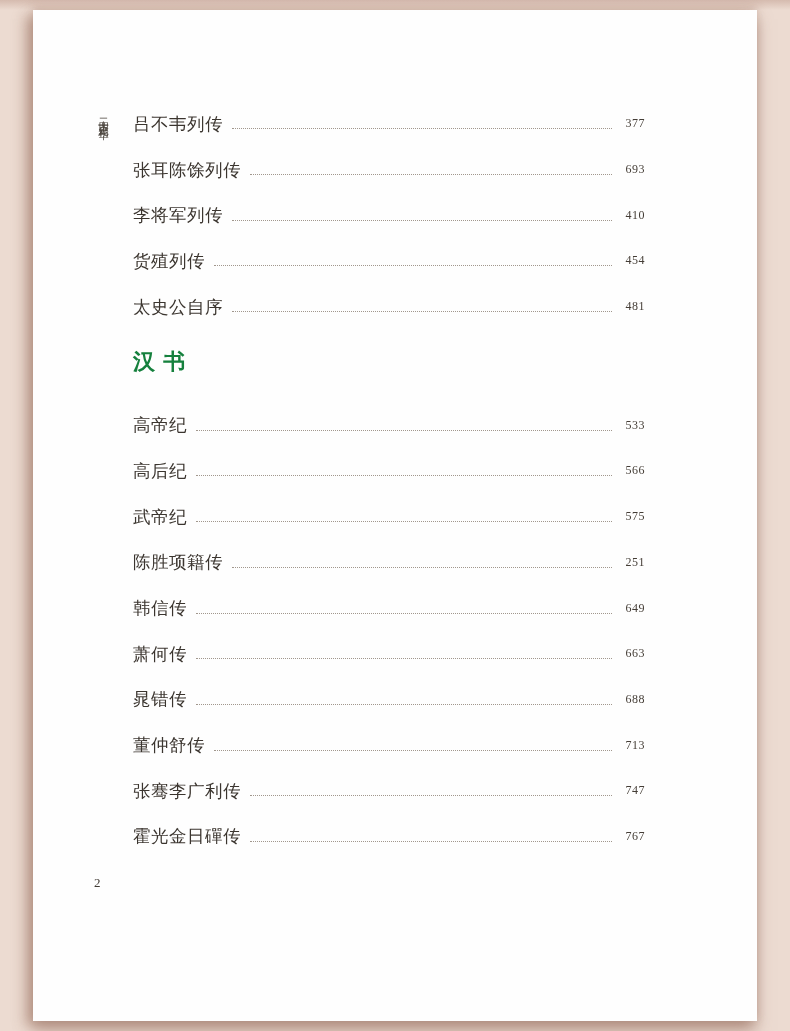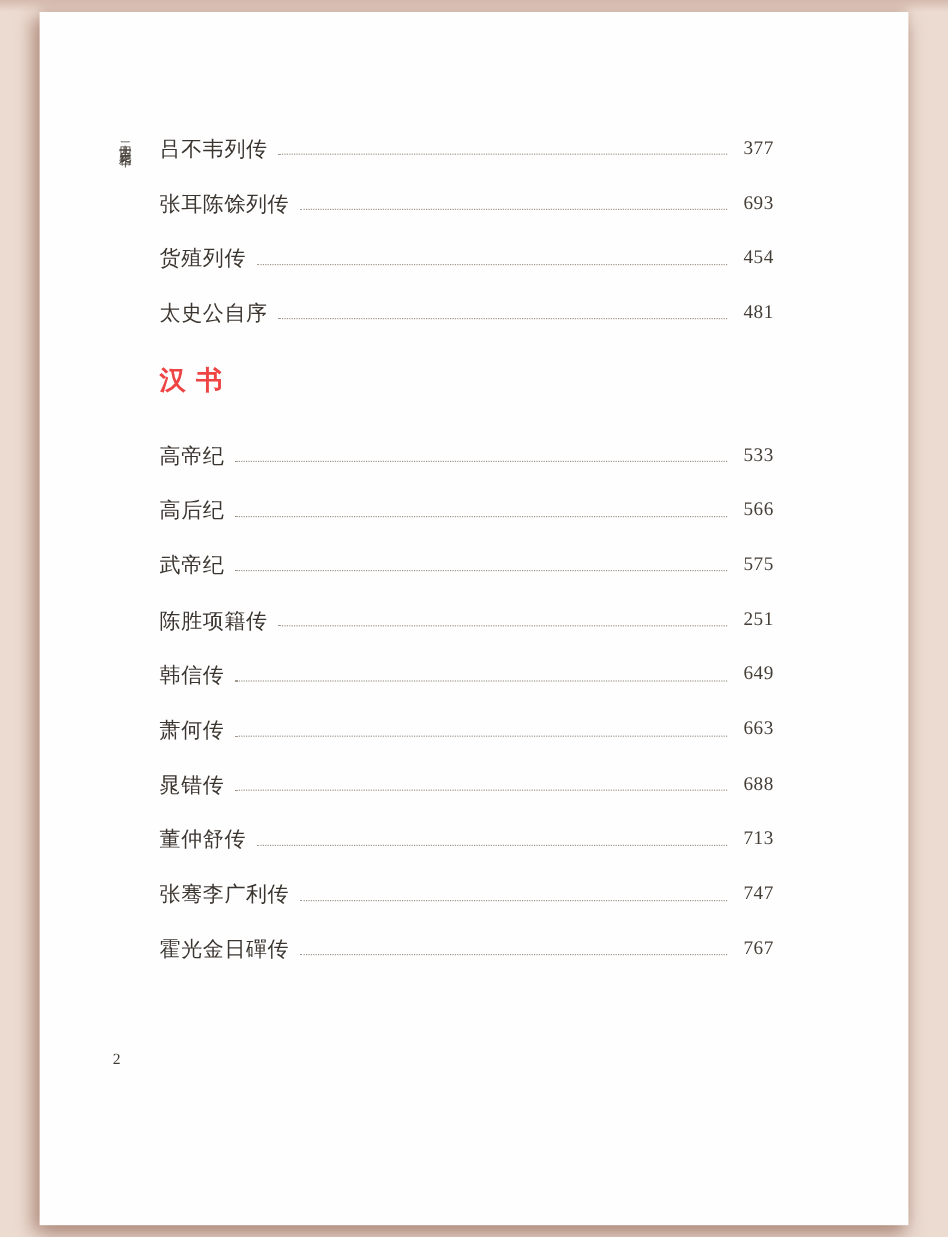--- a/index.html
+++ b/index.html
@@ -68,32 +68,32 @@
   }
   .leader {
     flex: 1;
     height: 0;
     border-bottom: 1.5px dotted var(--leader-dots);
     position: relative;
     top: 5px;
     margin: 0 14px 0 9px;
   }
   .toc-page {
-    font-size: 16px;
+    font-size: 12px;
     color: var(--number);
     letter-spacing: 0.5px;
   }
   .section-header {
     height: 40px;
     line-height: 40px;
     margin-top: 13px;
     font-size: 22px;
     font-weight: bold;
     letter-spacing: 0.38em;
-    color: #ef4444;
+    color: #15803d;
   }
   .toc-section-2 { margin-top: 20px; }
 </style>
 </head>
 <body>
 
 <div class="backdrop">
   <div class="page">
 
     <div class="side-title">二十四史精华</div>
@@ -107,20 +107,25 @@
     <span class="leader"></span>
     <span class="toc-page">377</span>
   </div>
 
   <div class="toc-row">
     <span class="toc-title">张耳陈馀列传</span>
     <span class="leader"></span>
     <span class="toc-page">693</span>
   </div>
 
+  <div class="toc-row">
+    <span class="toc-title">李将军列传</span>
+    <span class="leader"></span>
+    <span class="toc-page">410</span>
+  </div>
 
 
   <div class="toc-row">
     <span class="toc-title">货殖列传</span>
     <span class="leader"></span>
     <span class="toc-page">454</span>
   </div>
 
   <div class="toc-row">
     <span class="toc-title">太史公自序</span>

